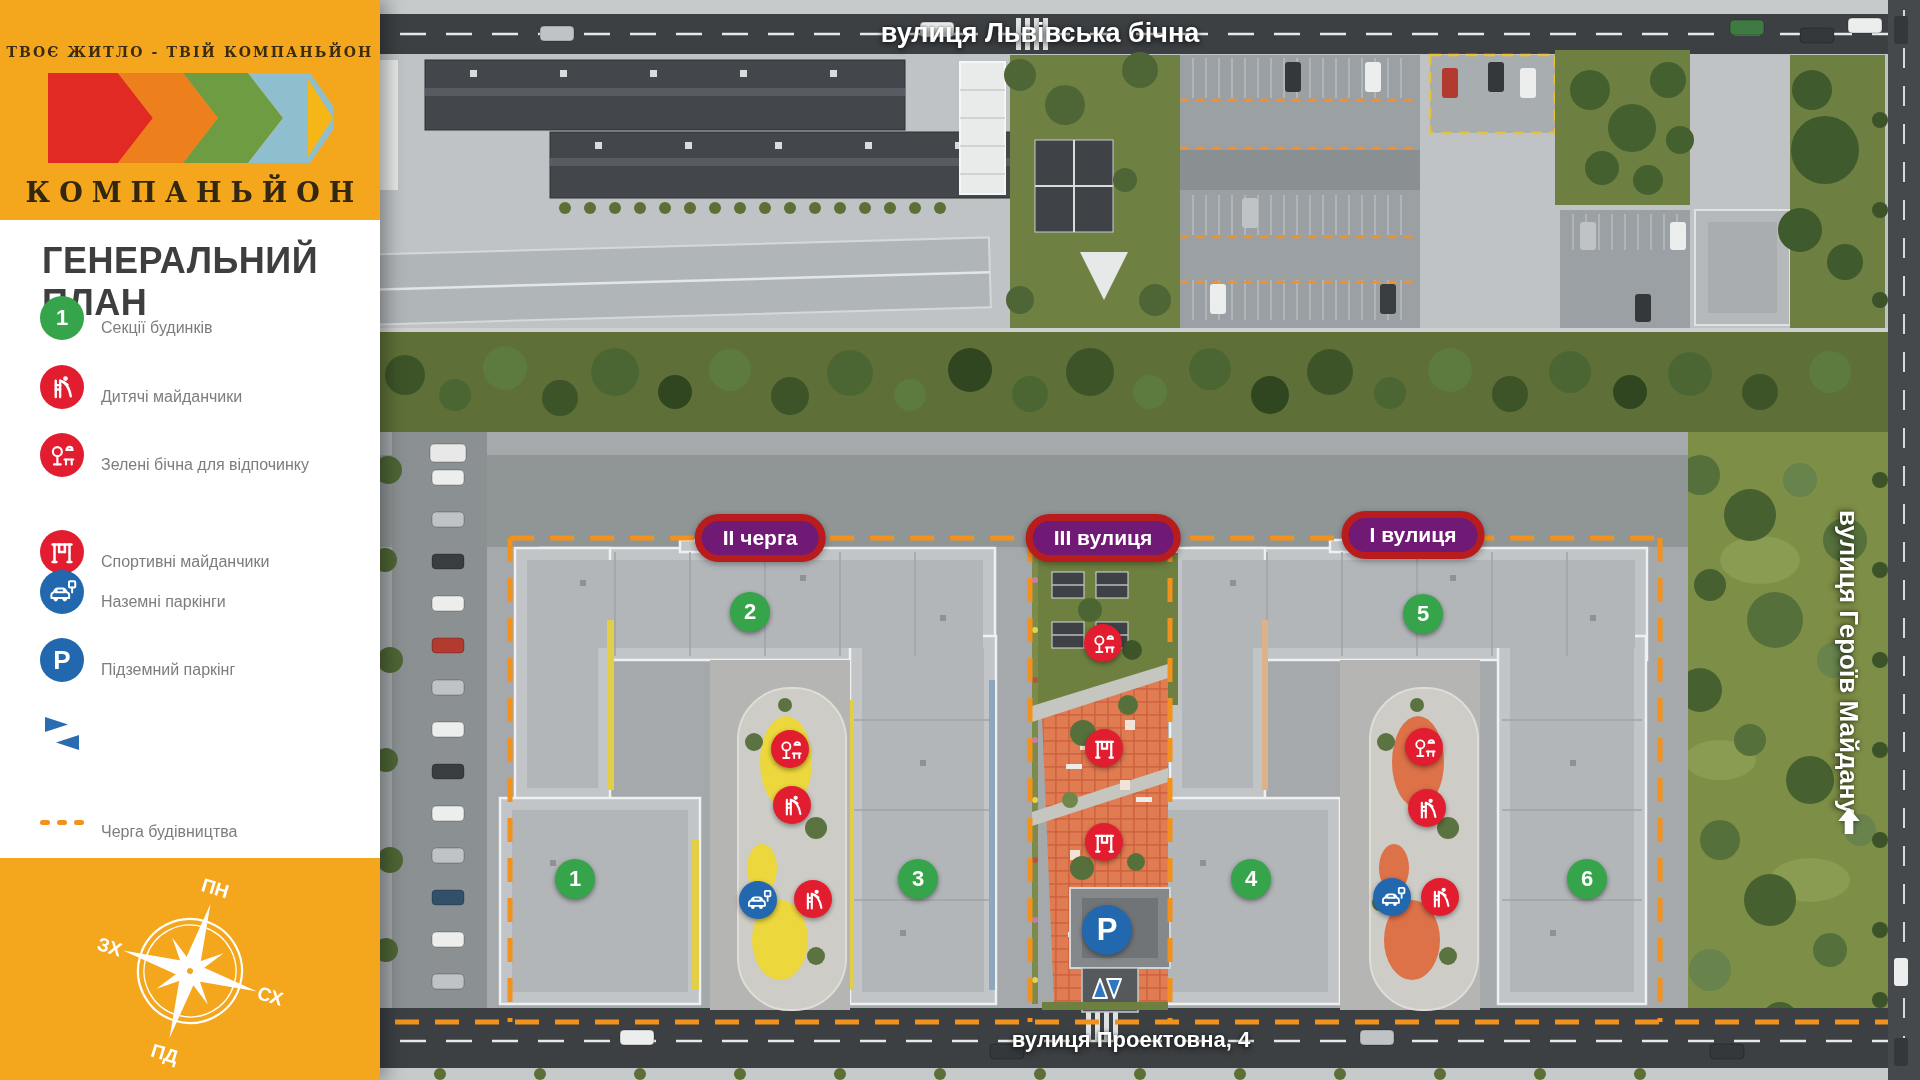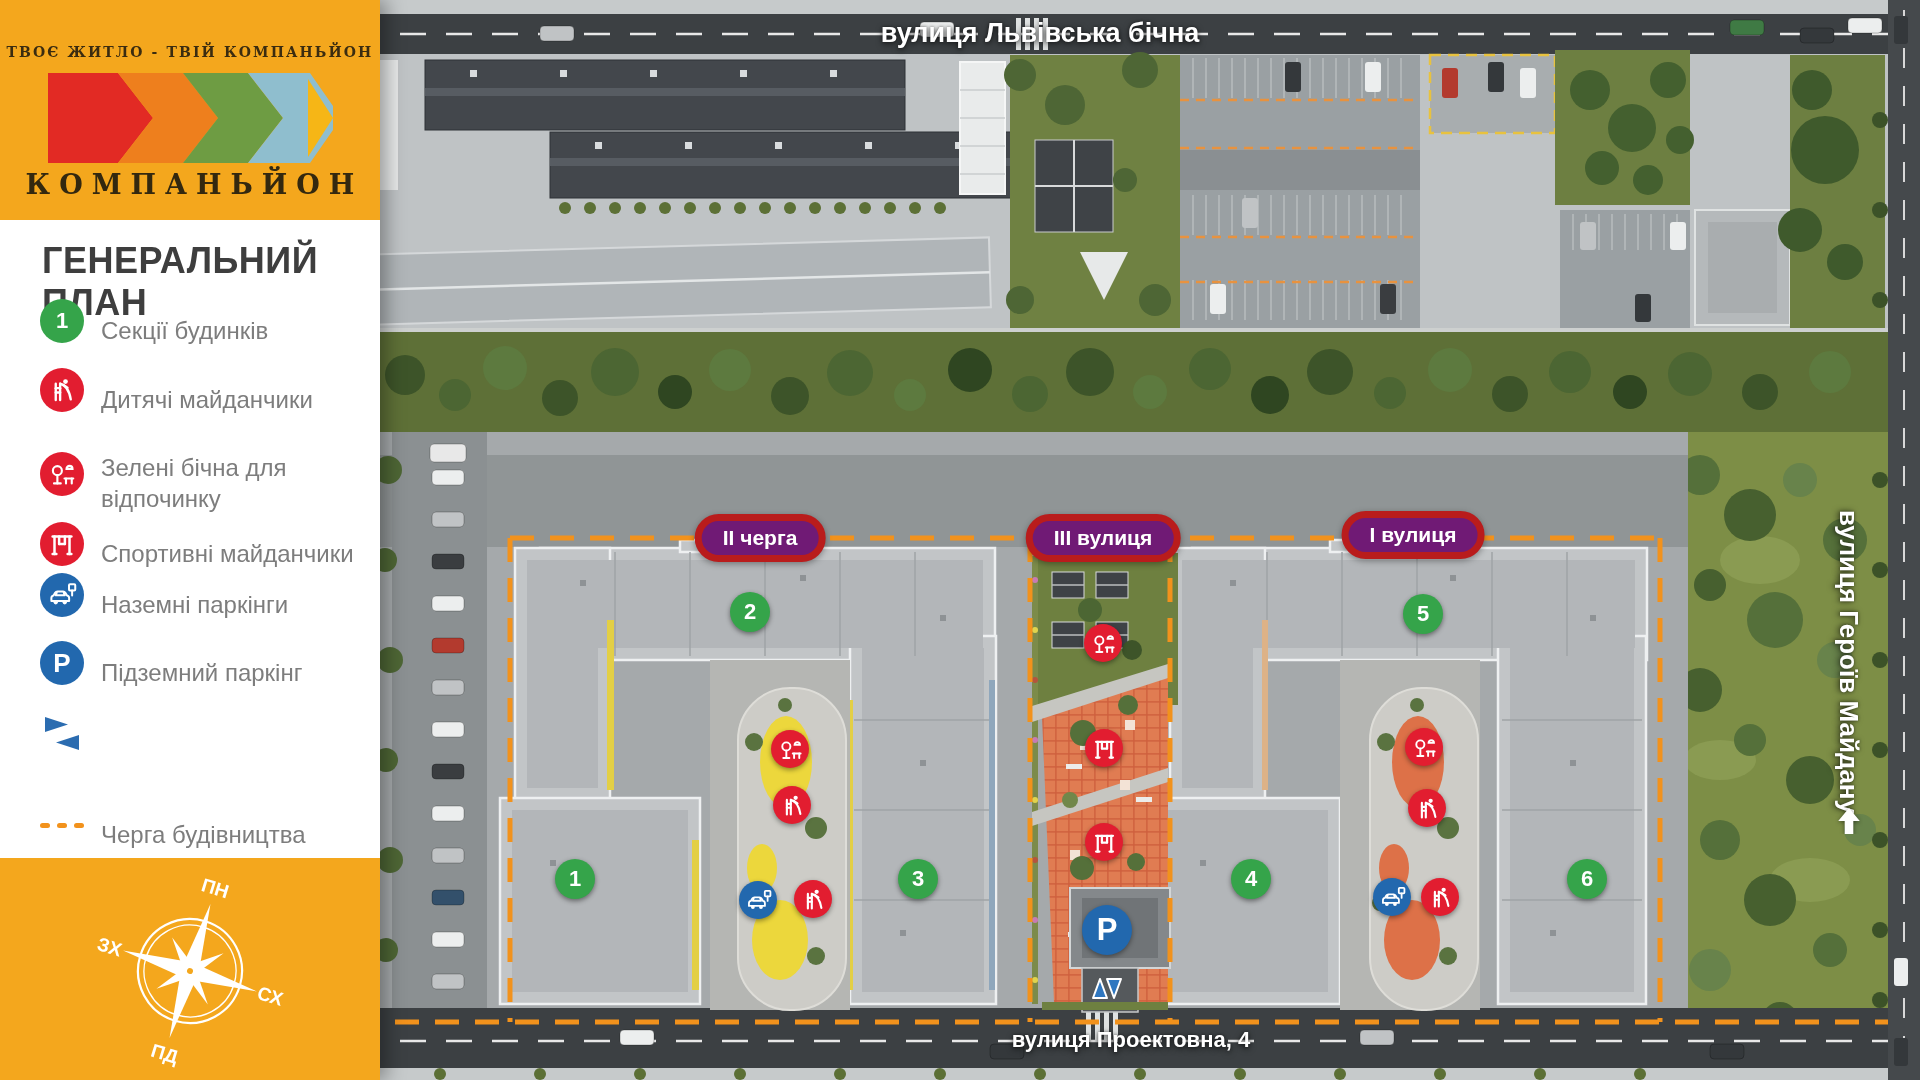--- a/index.html
+++ b/index.html
@@ -6,28 +6,28 @@
   #app{position:relative;width:1920px;height:1080px;overflow:hidden;background:#9aa0a2;
        font-family:"Liberation Sans",sans-serif;}
   
   #sidebar{position:absolute;left:0;top:0;width:380px;height:1080px;background:#ffffff;
            box-shadow:6px 0 18px rgba(0,0,0,.35);z-index:30;}
   .brand{position:absolute;left:0;top:0;width:380px;height:220px;background:#f4a71d;
          display:flex;flex-direction:column;align-items:center;}
   .tagline{margin-top:44px;font-family:"DejaVu Serif",serif;font-weight:bold;font-size:14px;
            letter-spacing:2.1px;color:#3b2c10;white-space:nowrap;}
   .chevrons{margin-top:13px;}
-  .brandname{margin-top:6px;font-family:"DejaVu Serif",serif;font-weight:bold;font-size:27px;
+  .brandname{margin-top:14px;font-family:"DejaVu Serif",serif;font-weight:bold;font-size:27px;
              letter-spacing:9px;color:#33280f;white-space:nowrap;margin-left:9px;}
   #page-title{position:absolute;left:42px;top:240px;margin:0;font-size:36px;font-weight:800;
               color:#3e3e3e;letter-spacing:.5px;}
   .legend{list-style:none;margin:0;padding:0;}
   .legend li{position:absolute;left:40px;right:16px;display:flex;align-items:center;gap:17px;
              min-height:44px;}
-  .ltxt{font-size:24px;color:#7d7d7d;line-height:1.28;margin-top:20px;}
+  .ltxt{font-size:16px;color:#7d7d7d;line-height:1.28;margin-top:20px;}
   .lic{flex:0 0 44px;width:44px;height:44px;border-radius:50%;display:flex;align-items:center;
        justify-content:center;color:#fff;font-weight:bold;}
   .lic.green{background:#35a44a;font-size:22px;}
   .lic.red{background:#e21d30;}
   .lic.blue{background:#2268ae;font-size:26px;}
   .lic.flat{background:transparent;}
   .dashes{display:flex;gap:7px;align-items:center;}
   .dashes i{display:block;width:13px;height:5px;border-radius:3px;background:#f2921c;}
   .compassblock{position:absolute;left:0;top:858px;width:380px;height:222px;background:#f4a71d;
                 display:flex;align-items:center;justify-content:center;}
@@ -651,21 +651,21 @@
         <span class="ltxt">Дитячі майданчики</span>
       </li>
       <li style="top:433px">
         <span class="lic red">
           <svg width="30" height="30">
               <use href="#ic-park"></use>
             </svg>
           </span>
         <span class="ltxt">Зелені бічна для відпочинку</span>
       </li>
-      <li style="top:519px">
+      <li style="top:530px">
         <span class="lic red">
           <svg width="30" height="30">
               <use href="#ic-sport"></use>
             </svg>
           </span>
         <span class="ltxt">Спортивні майданчики</span>
       </li>
       <li style="top:570px">
         <span class="lic blue">
           <svg width="30" height="30">

